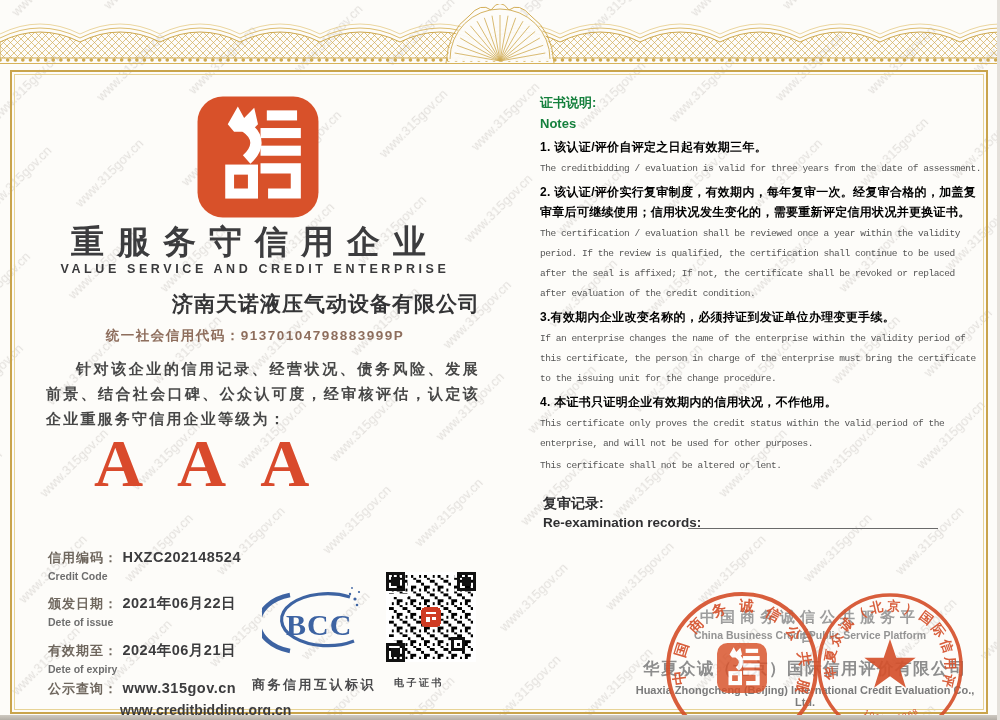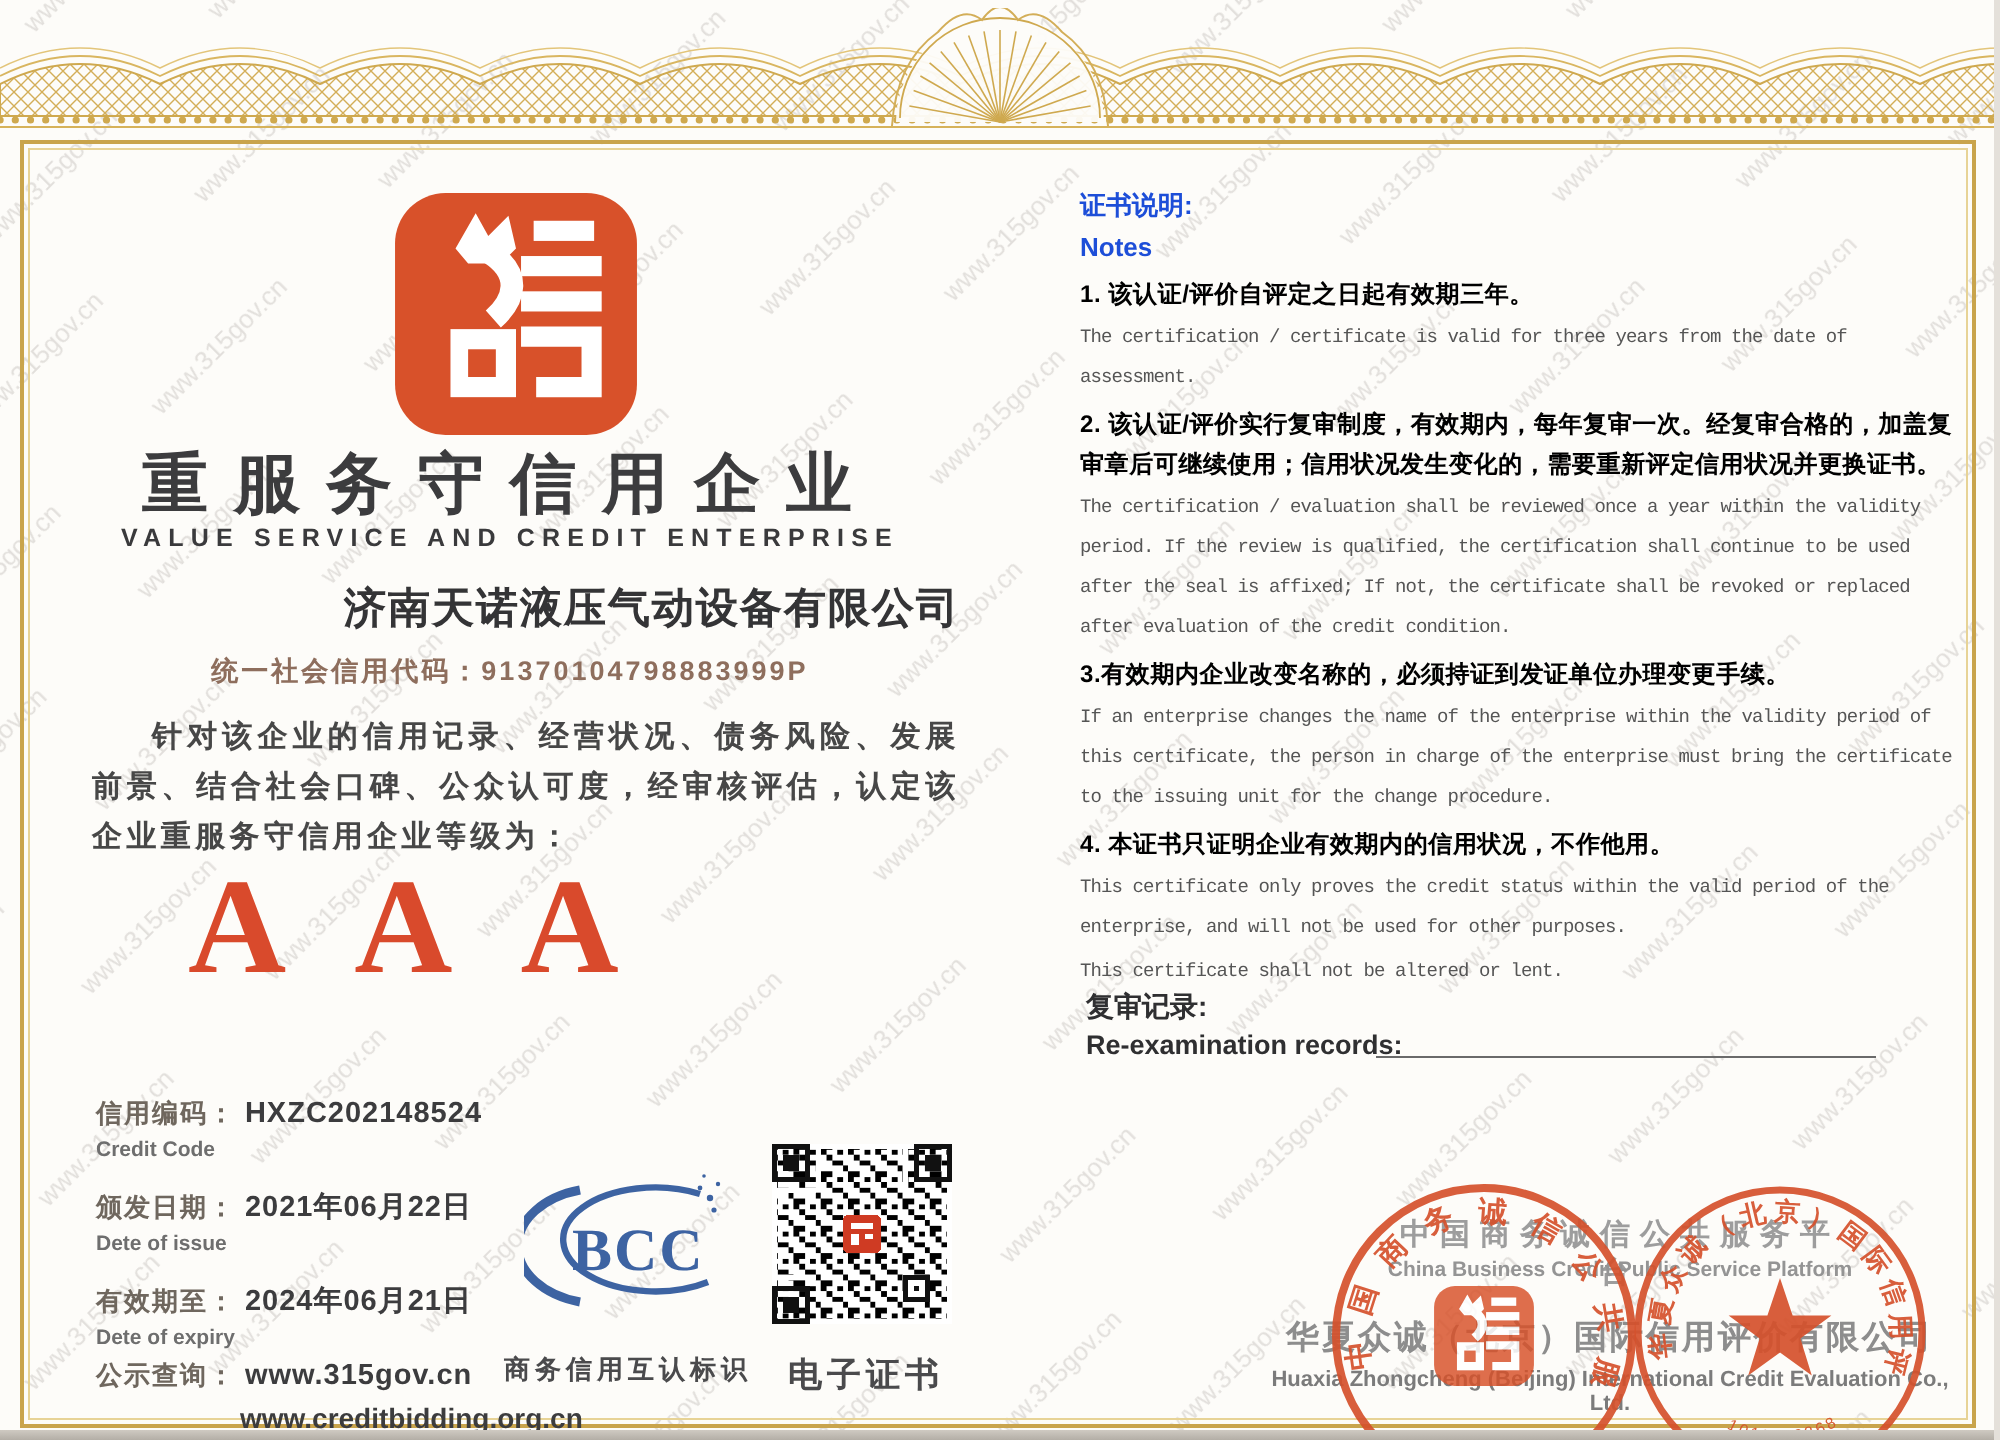--- a/index.html
+++ b/index.html
@@ -34,26 +34,26 @@
   .fld{z-index:2;}
   .fld .l{font-size:13px;font-weight:bold;color:#6f675e;letter-spacing:1px;}
   .fld .v{font-size:14.5px;font-weight:bold;color:#3c3c3e;letter-spacing:0.5px;}
   .fld .e{font-size:10.5px;font-weight:bold;color:#6e6e6e;margin-top:3px;}
   .f1{left:48px;top:548px;} .f2{left:48px;top:594px;} .f3{left:48px;top:641px;} .f4{left:48px;top:679px;}
   .url2{margin-left:72px;margin-top:4px;font-size:14px;font-weight:bold;color:#3c3c3e;}
   .bcc{left:262px;top:584px;z-index:2;}
   .bcc-label{left:252px;top:676px;width:140px;font-size:13px;font-weight:bold;color:#4a4a4c;
              letter-spacing:2.5px;z-index:2;}
   .qr{left:386px;top:572px;z-index:2;}
-  .ecert-label{left:394px;top:676px;width:90px;font-size:17px;font-weight:bold;color:#4a4a4c;
+  .ecert-label{left:394px;top:676px;width:90px;font-size:10px;font-weight:bold;color:#4a4a4c;
              letter-spacing:2.5px;z-index:2;}
 
   
   .notes{left:540px;top:92px;width:442px;z-index:2;}
-  .notes .nt{font-size:13px;font-weight:bold;color:#1d4ed8;line-height:21px;}
+  .notes .nt{font-size:13px;font-weight:bold;color:#15803d;line-height:21px;}
   .notes .zh{font-size:12px;font-weight:bold;color:#000000;line-height:20px;margin-top:3px;letter-spacing:0.3px;}
   .notes .en{font-family:"Liberation Mono",monospace;font-size:9.5px;color:#555;line-height:20px;
              letter-spacing:-0.45px;margin-top:2px;}
   .review{left:543px;top:494px;z-index:2;}
   .review .rzh{font-size:14px;font-weight:bold;color:#2f2f31;line-height:19px;}
   .review .ren{font-size:13.5px;font-weight:bold;color:#2f2f31;line-height:19px;}
   .review-line{left:688px;top:528px;width:250px;height:1px;background:#6a6a6a;z-index:2;}
 
   
   .platform-zh{left:695px;top:608px;width:230px;text-align:center;font-size:15px;font-weight:bold;
@@ -212,21 +212,21 @@
   <rect x="14.5" y="14.5" width="4" height="1" fill="#fff"></rect>
     <rect x="14.5" y="16.5" width="1.5" height="2" fill="#fff"></rect>
   <rect x="17" y="16.5" width="1.5" height="1" fill="#fff"></rect>
 </svg>
 <div class="abs ecert-label">电子证书</div>
 
 <div class="abs notes">
   <div class="nt">证书说明:</div>
   <div class="nt">Notes</div>
   <div class="zh">1. 该认证/评价自评定之日起有效期三年。</div>
-  <div class="en">The certification / certificate is valid for three years from the date of assessment.</div>
+  <div class="en">The creditbidding / evaluation is valid for three years from the date of assessment.</div>
   <div class="zh">2. 该认证/评价实行复审制度，有效期内，每年复审一次。经复审合格的，加盖复审章后可继续使用；信用状况发生变化的，需要重新评定信用状况并更换证书。</div>
   <div class="en">The certification / evaluation shall be reviewed once a year within the validity period. If the review is qualified, the certification shall continue to be used after the seal is affixed; If not, the certificate shall be revoked or replaced after evaluation of the credit condition.</div>
   <div class="zh">3.有效期内企业改变名称的，必须持证到发证单位办理变更手续。</div>
   <div class="en">If an enterprise changes the name of the enterprise within the validity period of this certificate, the person in charge of the enterprise must bring the certificate to the issuing unit for the change procedure.</div>
   <div class="zh">4. 本证书只证明企业有效期内的信用状况，不作他用。</div>
   <div class="en">This certificate only proves the credit status within the valid period of the enterprise, and will not be used for other purposes.</div>
   <div class="en">This certificate shall not be altered or lent.</div>
 </div>
 
 <div class="abs review">

